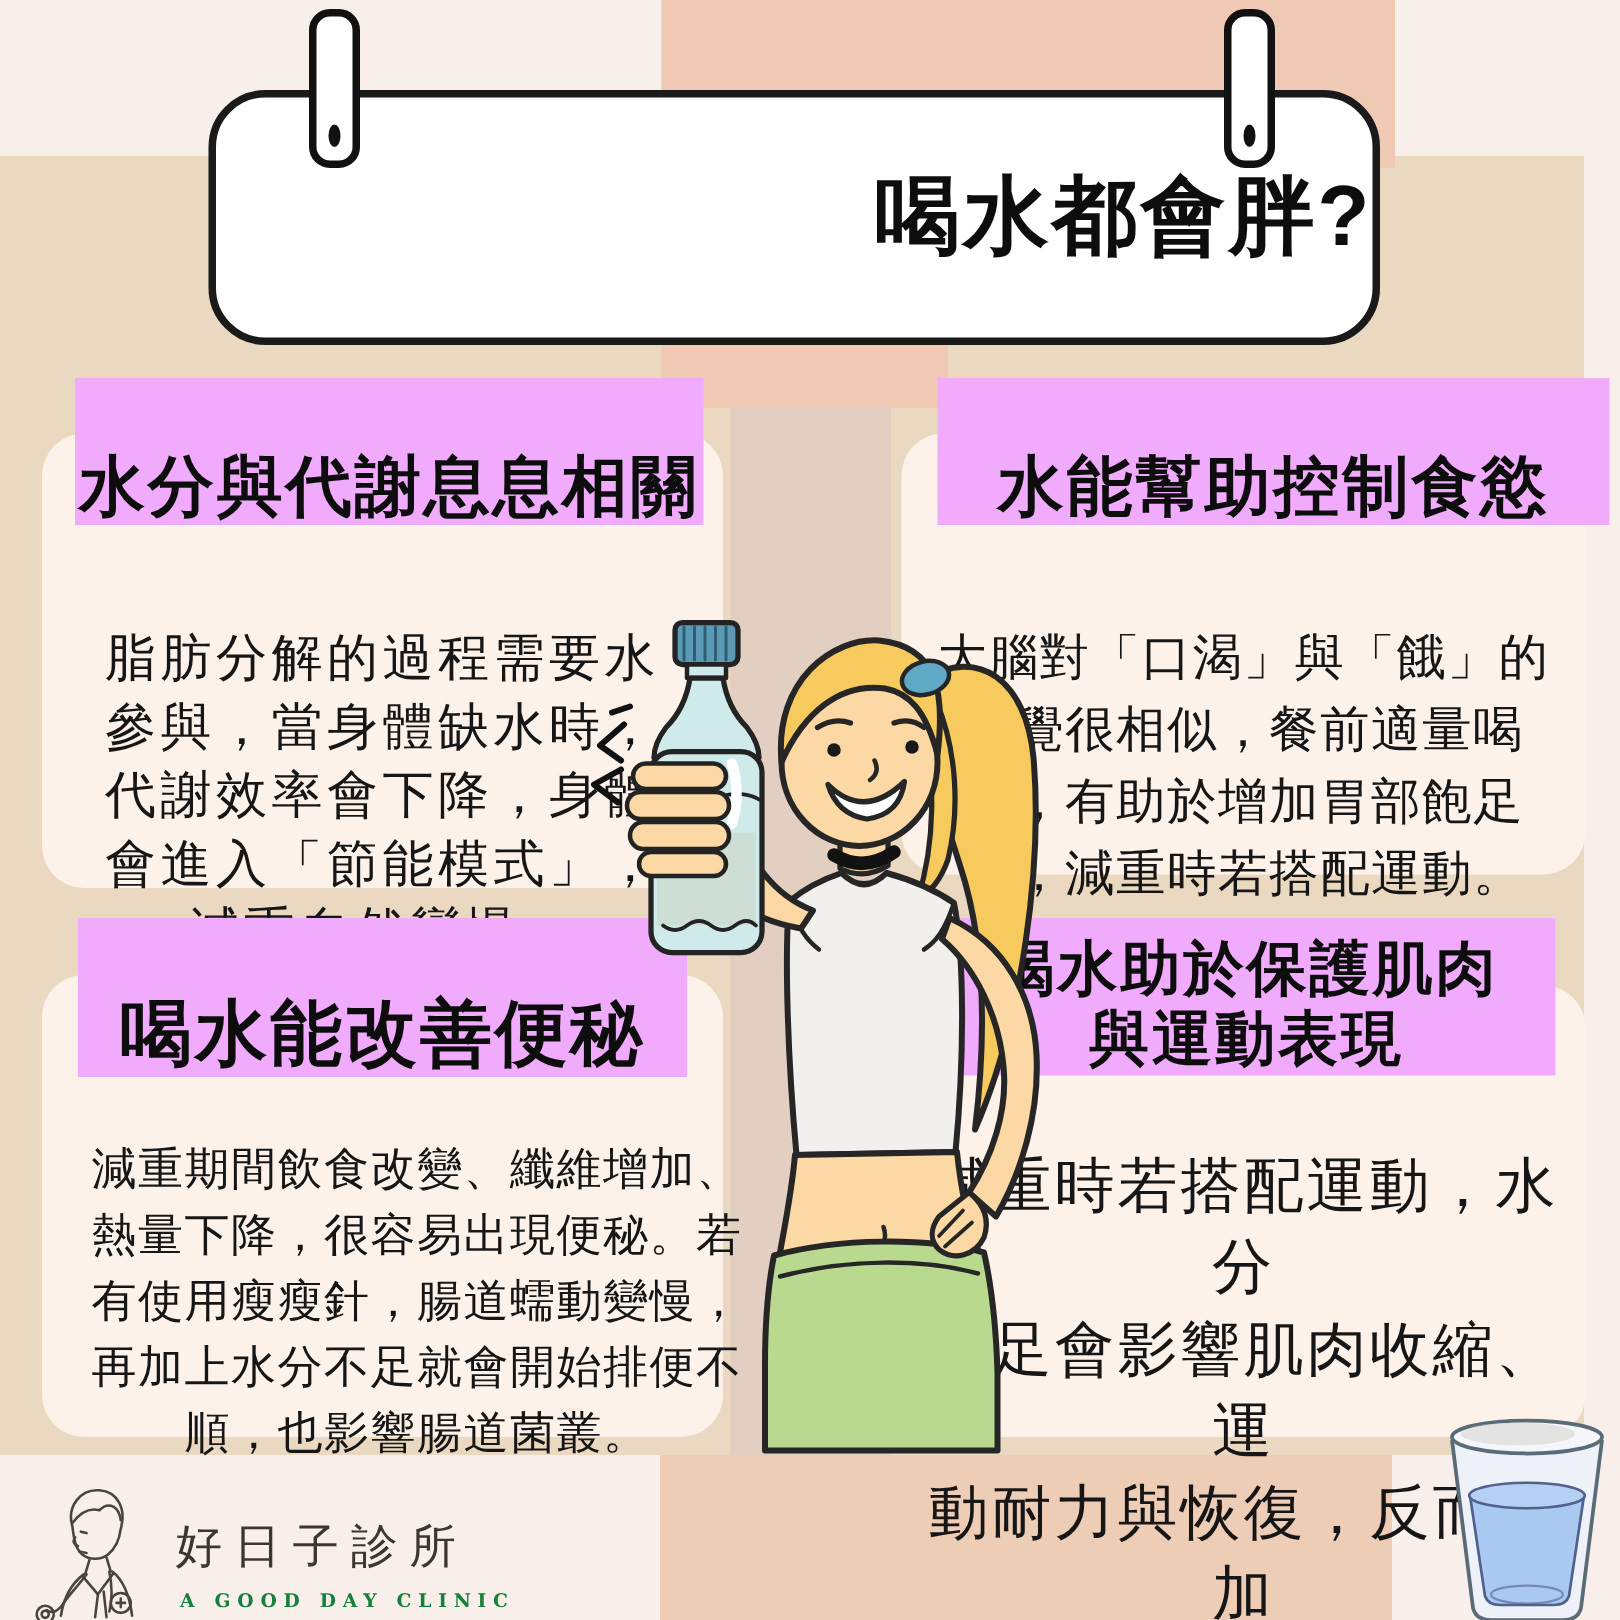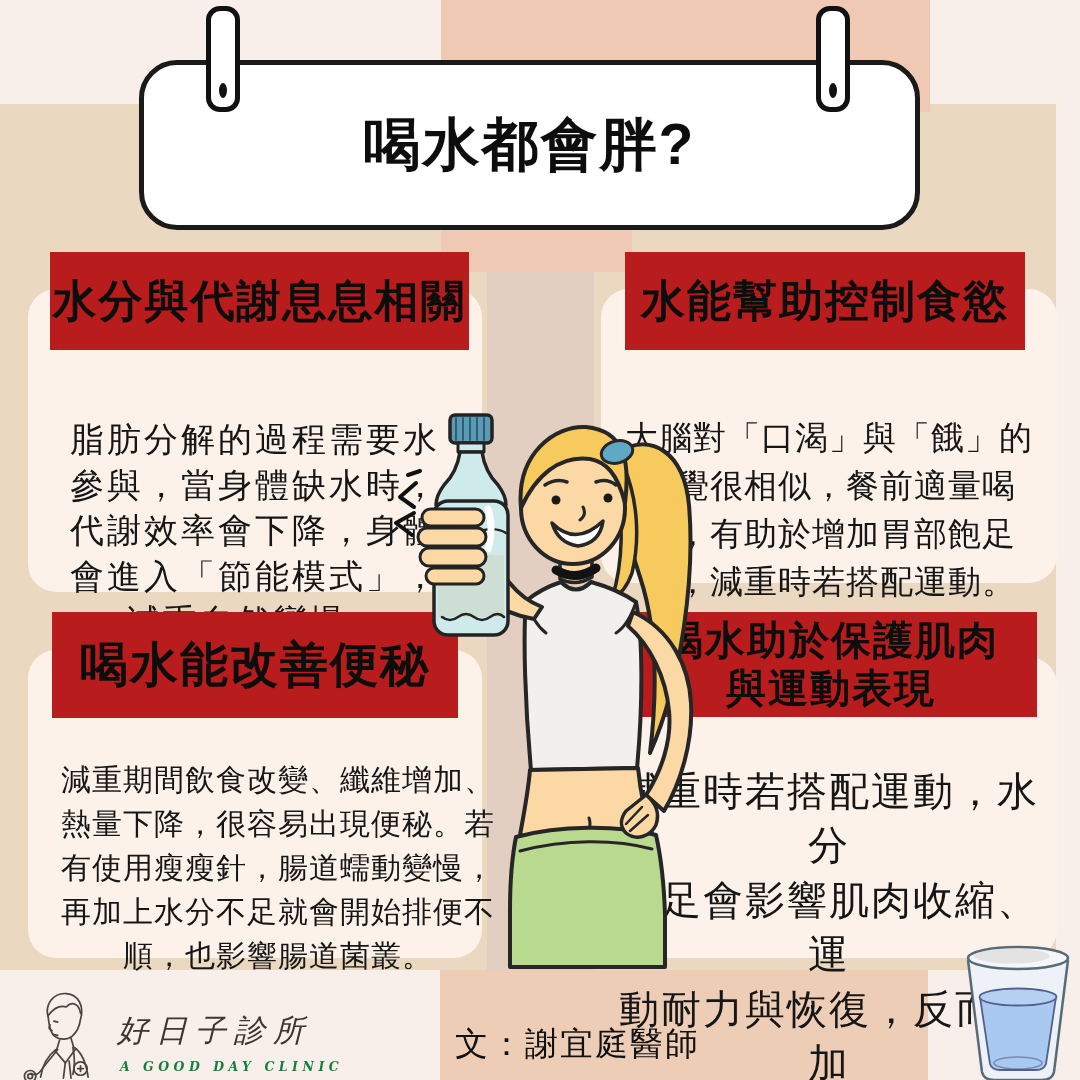--- a/index.html
+++ b/index.html
@@ -10,44 +10,44 @@
   .bg{position:absolute;}
   .bg-tan{left:0;top:104px;width:1056px;height:866px;background:#ebd8c1;}
   .bg-column{left:487px;top:104px;width:107px;height:866px;background:#e3cfc1;}
   .bg-salmon-gap{left:441px;top:0;width:191px;height:272px;background:#efc9b4;}
   .bg-salmon-top{left:441px;top:0;width:489px;height:112px;background:#efc9b4;}
   .bg-footer-strip{left:440px;top:970px;width:488px;height:110px;background:#eecdb6;}
 
   
   .sign{position:absolute;left:139px;top:60px;width:771px;height:160px;background:#ffffff;
         border:5px solid #1a1a1a;border-radius:38px;z-index:2;
-        display:flex;flex-direction:column;align-items:center;justify-content:center;}
+        display:flex;flex-direction:column;align-items:flex-end;justify-content:center;}
   .title-line{font-size:57px;font-weight:900;color:#0d0d0d;line-height:1.22;letter-spacing:2px;
         font-family:"Liberation Sans",sans-serif;white-space:pre-line;}
   .pin{position:absolute;top:6px;width:24px;height:96px;background:#fff;border:5px solid #111;
         border-radius:14px;z-index:3;}
   .pin-left{left:206px;} .pin-right{left:816px;}
   .pin-hole{position:absolute;left:50%;bottom:9px;transform:translateX(-50%);
         width:8px;height:15px;background:#111;border-radius:50%;}
 
   
   .card{position:absolute;z-index:2;}
   .card-box{position:absolute;background:#fdf2ea;border-radius:28px;}
-  .card-header{position:absolute;background:#b91c1c;display:flex;align-items:center;justify-content:center;z-index:2;}
+  .card-header{position:absolute;background:#f0abfc;display:flex;align-items:flex-end;justify-content:center;z-index:2;}
   .card-heading{font-size:44px;font-weight:900;color:#0d0d0d;letter-spacing:2px;text-align:center;
         line-height:1.16;white-space:pre-line;font-family:"Liberation Sans",sans-serif;}
   .card-body{position:absolute;left:0;width:100%;text-align:center;color:#161616;
         font-family:"DejaVu Serif",serif;white-space:pre-line;}
 
   .card1 .card-box{left:28px;top:289px;width:454px;height:303px;}
   .card1 .card-header{left:50px;top:252px;width:419px;height:98px;}
   .card1 .card-body{top:383px;font-size:34px;line-height:1.34;letter-spacing:3px;}
 
   .card2 .card-box{left:601px;top:289px;width:456px;height:294px;}
-  .card2 .card-header{left:625px;top:252px;width:400px;height:98px;}
+  .card2 .card-header{left:625px;top:252px;width:448px;height:98px;}
   .card2 .card-body{left:601px;width:456px;top:381px;font-size:33px;line-height:1.45;letter-spacing:1px;}
 
   .card3 .card-box{left:28px;top:650px;width:454px;height:308px;}
   .card3 .card-header{left:52px;top:612px;width:406px;height:106px;}
   .card3 .card-heading{font-size:48px;}
   .card3 .card-body{top:728px;font-size:30px;line-height:1.47;letter-spacing:1px;}
 
   .card4 .card-box{left:601px;top:657px;width:456px;height:301px;}
   .card4 .card-header{left:625px;top:612px;width:412px;height:105px;}
   .card4 .card-heading{font-size:40px;line-height:1.18;}
@@ -58,21 +58,21 @@
   .card1 .card-body{left:28px;width:454px;}
   .card3 .card-body{left:28px;width:454px;padding-left:23px;}
 
   
   .woman-svg{position:absolute;left:380px;top:405px;width:340px;height:565px;z-index:4;}
   .glass-svg{position:absolute;left:958px;top:942px;width:120px;height:140px;z-index:4;}
 
   
   .logo{position:absolute;left:14px;top:985px;display:flex;align-items:center;z-index:4;}
   .doctor-svg{width:95px;height:95px;}
-  .logo-text{margin-left:8px;margin-top:19px;font-style:italic;}
+  .logo-text{margin-left:8px;margin-top:19px;}
   .clinic-name{font-size:31px;color:#3c362e;letter-spacing:8px;font-family:"DejaVu Serif",serif;}
   .clinic-sub{font-size:12.5px;color:#15803d;letter-spacing:4.5px;font-weight:700;
         font-family:"DejaVu Serif",serif;margin-top:7px;margin-left:3px;}
   .author{position:absolute;left:455px;top:1022px;font-size:33px;color:#111;z-index:4;
         font-family:"Liberation Sans",sans-serif;letter-spacing:2px;}
 </style>
 </head>
 <body>
 
 <div class="canvas">
@@ -231,15 +231,14 @@
         <circle cx="70" cy="88" r="7"></circle>
         <path d="M67,88 h6 M70,85 v6"></path>
       </g>
     </svg>
     <div class="logo-text">
       <div class="clinic-name">好日子診所</div>
       <div class="clinic-sub">A GOOD DAY CLINIC</div>
     </div>
   </div>
 
-  <div class="author">文：謝宜庭醫師</div>
 
 </div>
 
 </body></html>

